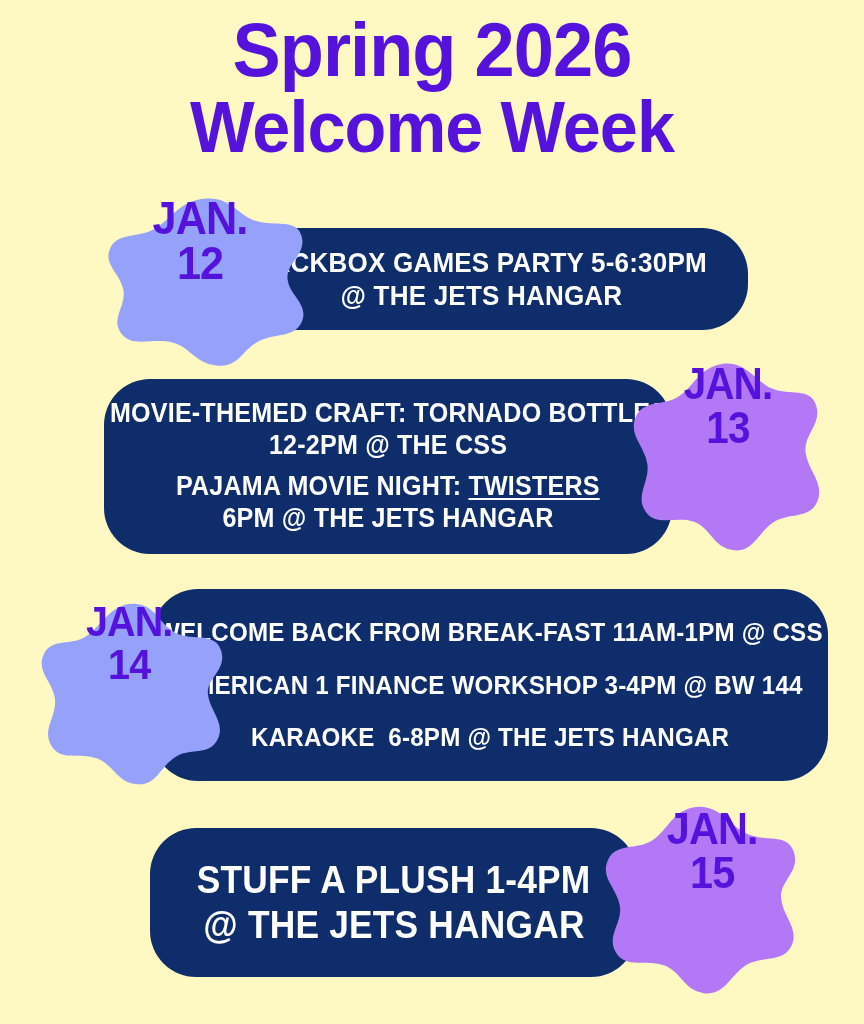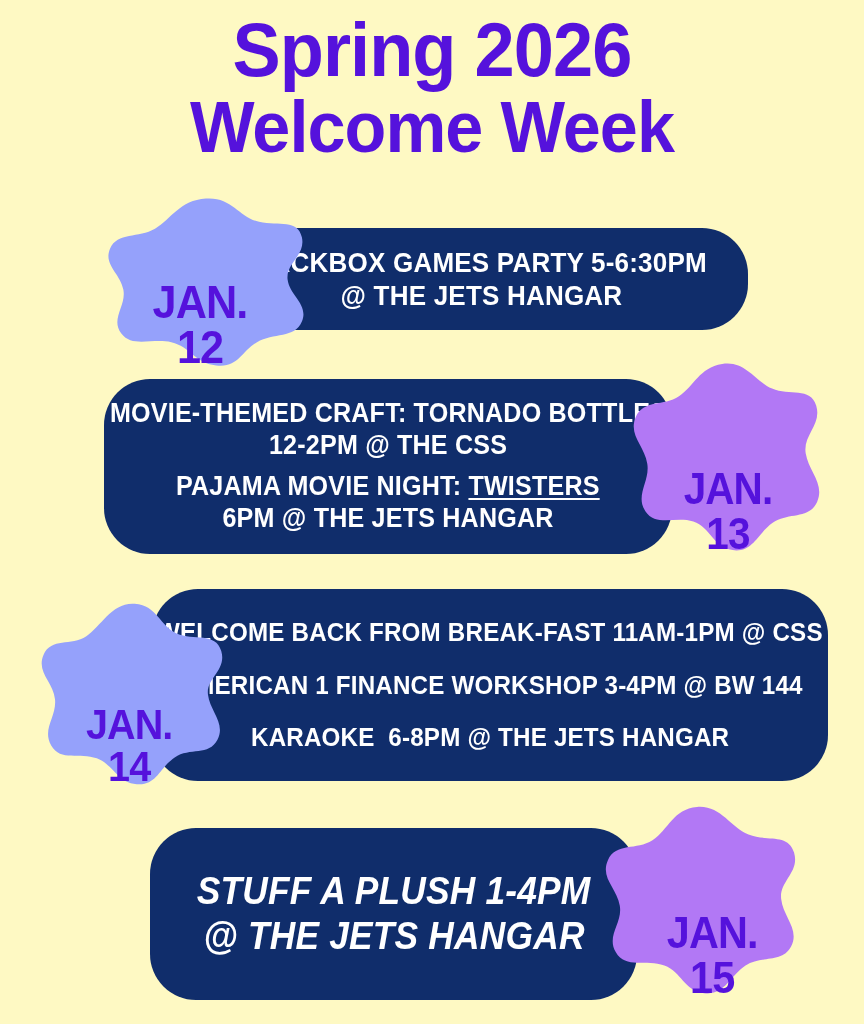--- a/index.html
+++ b/index.html
@@ -72,21 +72,21 @@
     line-height: 1.18;
   }
   .bar-line .u { text-decoration: underline; text-underline-offset: 3px; }
 
   
   .blob {
     position: absolute;
     display: flex;
     flex-direction: column;
     align-items: center;
-    justify-content: flex-end;
+    justify-content: flex-start;
   }
   .blob svg {
     position: absolute;
     left: 0;
     top: 0;
     width: 100%;
     height: 100%;
     display: block;
   }
   .blob-text {
@@ -136,21 +136,21 @@
   #row-jan14 .bar-line.sp { margin-top: 22px; }
   #blob-jan14 {
     left: 36px; top: 602px; width: 190px; height: 185px; z-index: 5;
   }
   #blob-jan14 .blob-month { font-size: 43px; }
   #blob-jan14 .blob-day   { font-size: 43px; margin-top: 3px; }
   #blob-jan14 .blob-text  { transform: scaleX(0.92) translate(-2px, 0); }
 
   
   #row-jan15 .bar {
-    left: 150px; top: 828px; width: 487px; height: 172px; font-style: italic;
+    left: 150px; top: 828px; width: 487px; height: 149px;
   }
   #row-jan15 .bar-line { font-size: 38px; }
   #blob-jan15 {
     left: 600px; top: 806px; width: 198px; height: 190px; z-index: 5;
   }
   #blob-jan15 .blob-month { font-size: 45px; }
   #blob-jan15 .blob-day   { font-size: 45px; margin-top: 3px; }
   #blob-jan15 .blob-text  { transform: scaleX(0.92) translate(14px, 2px); }
 </style>
 </head>

